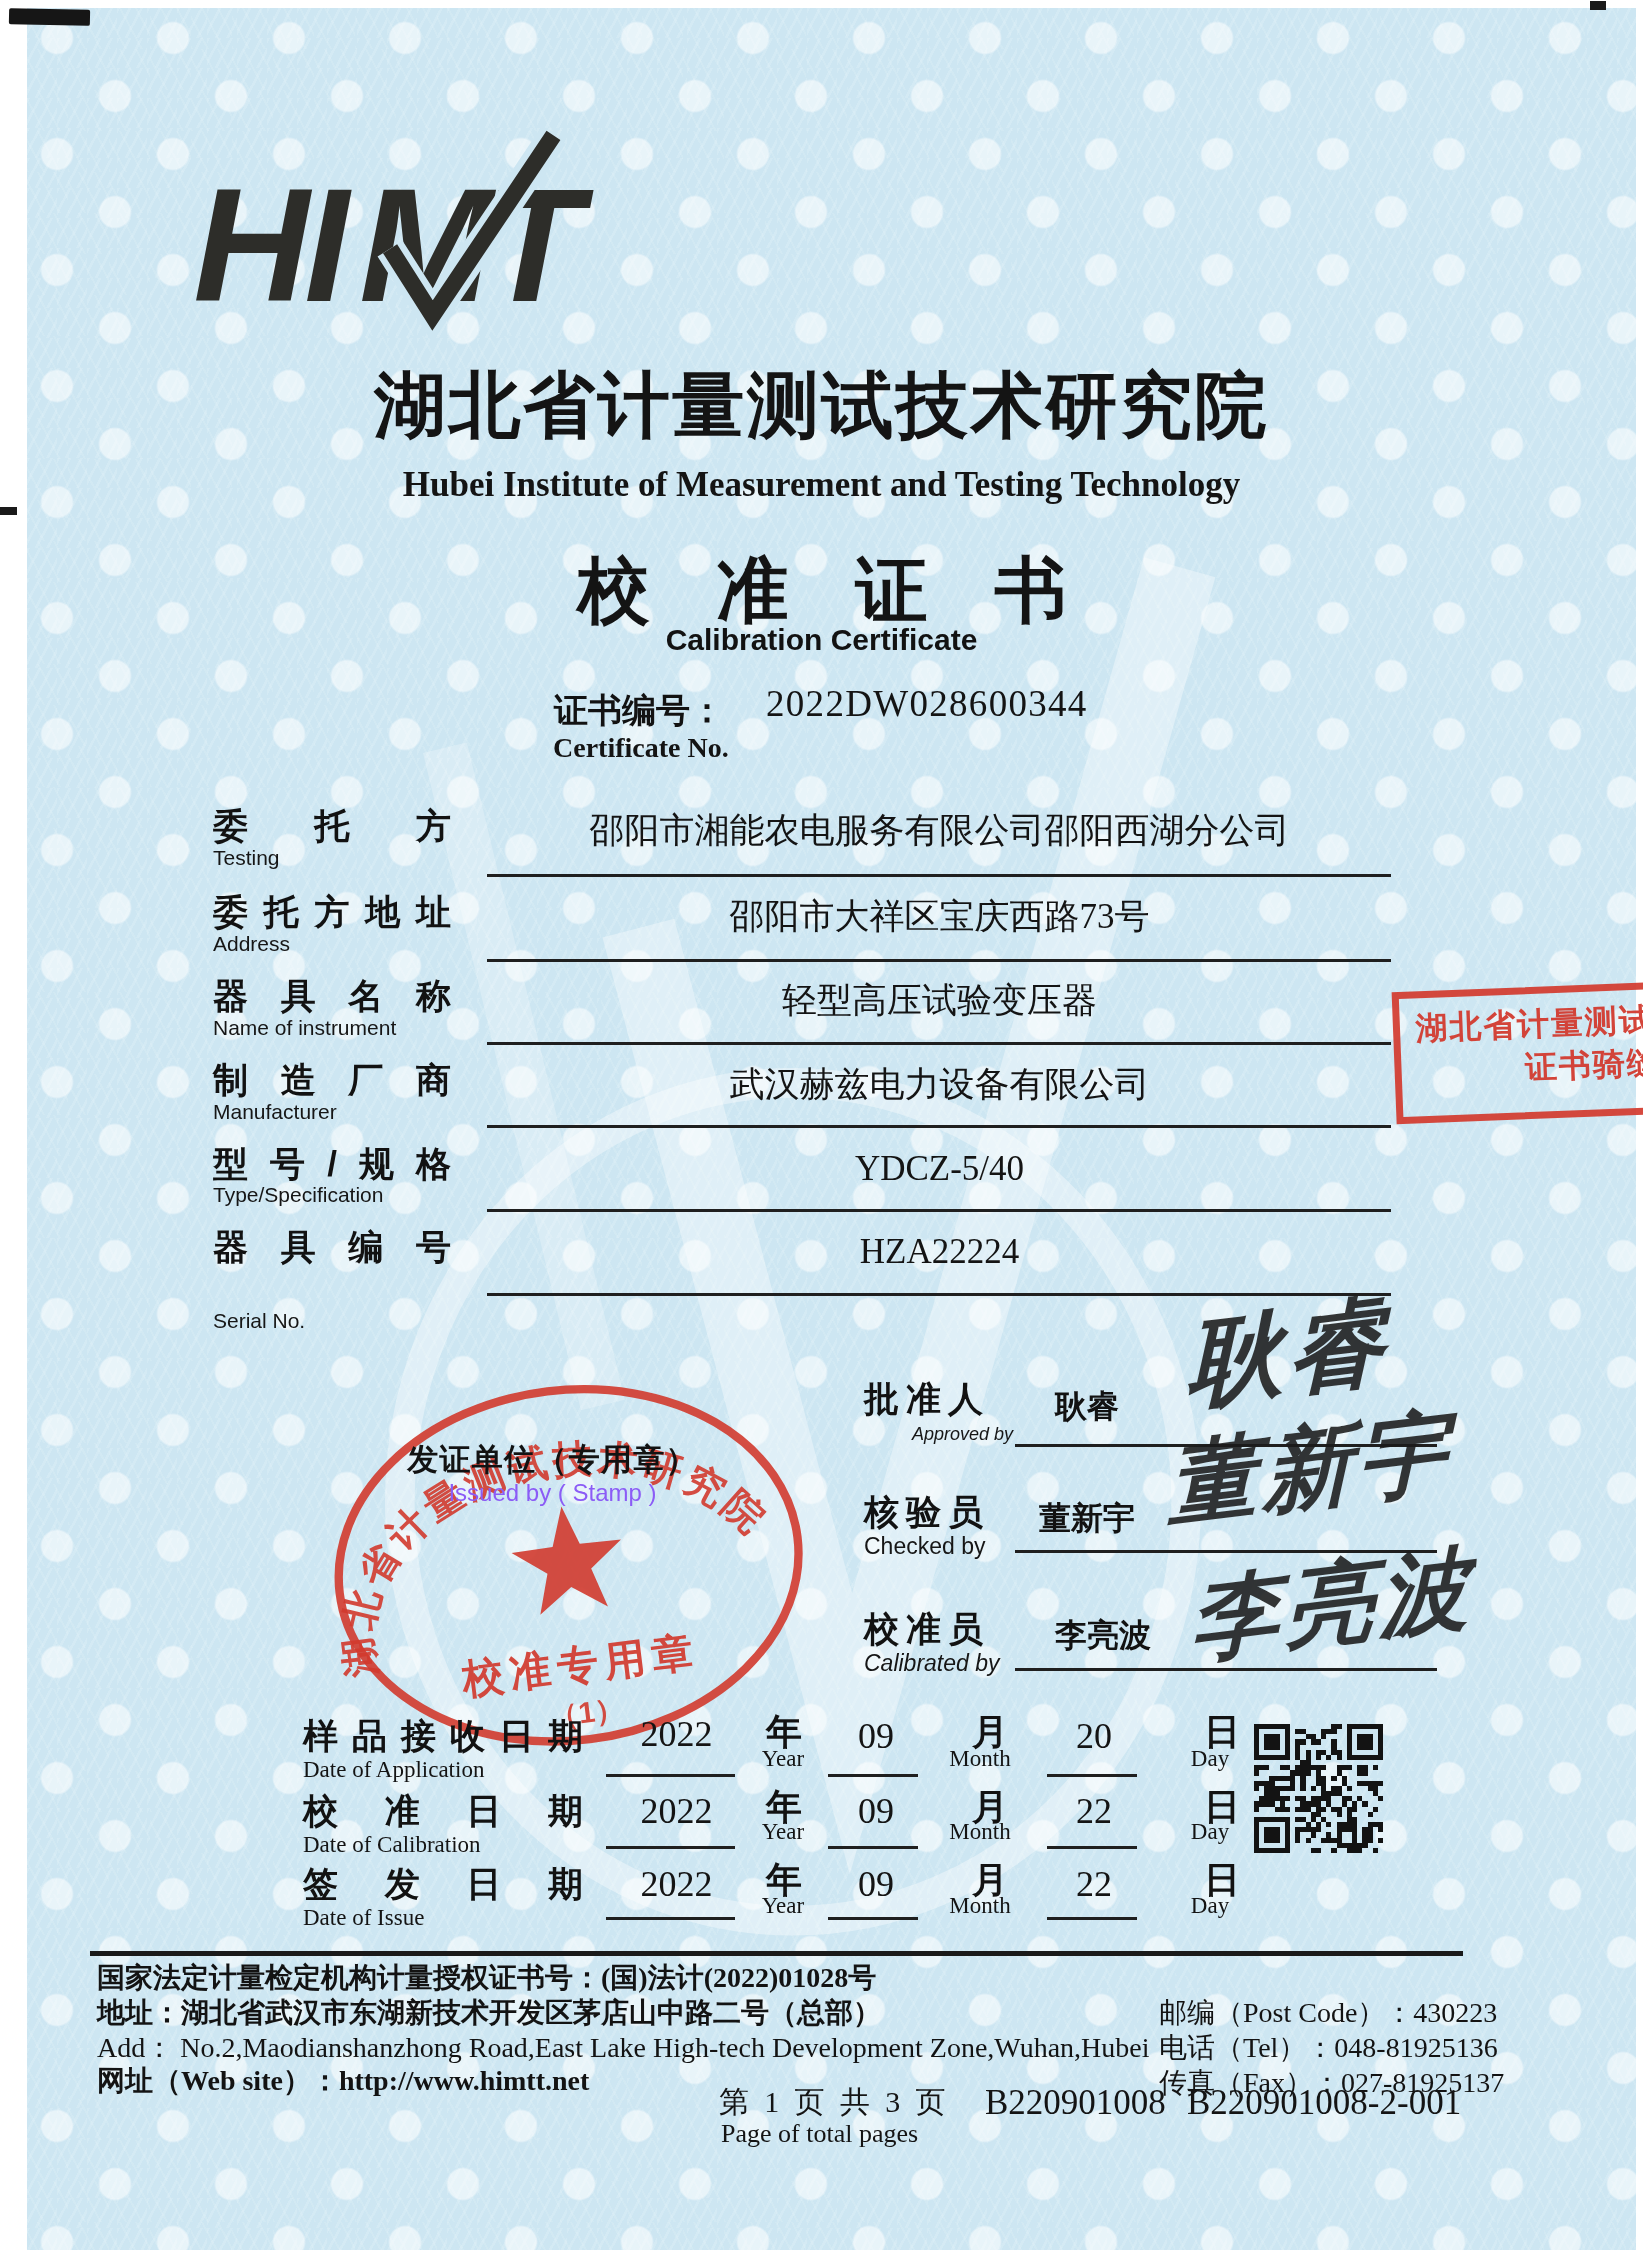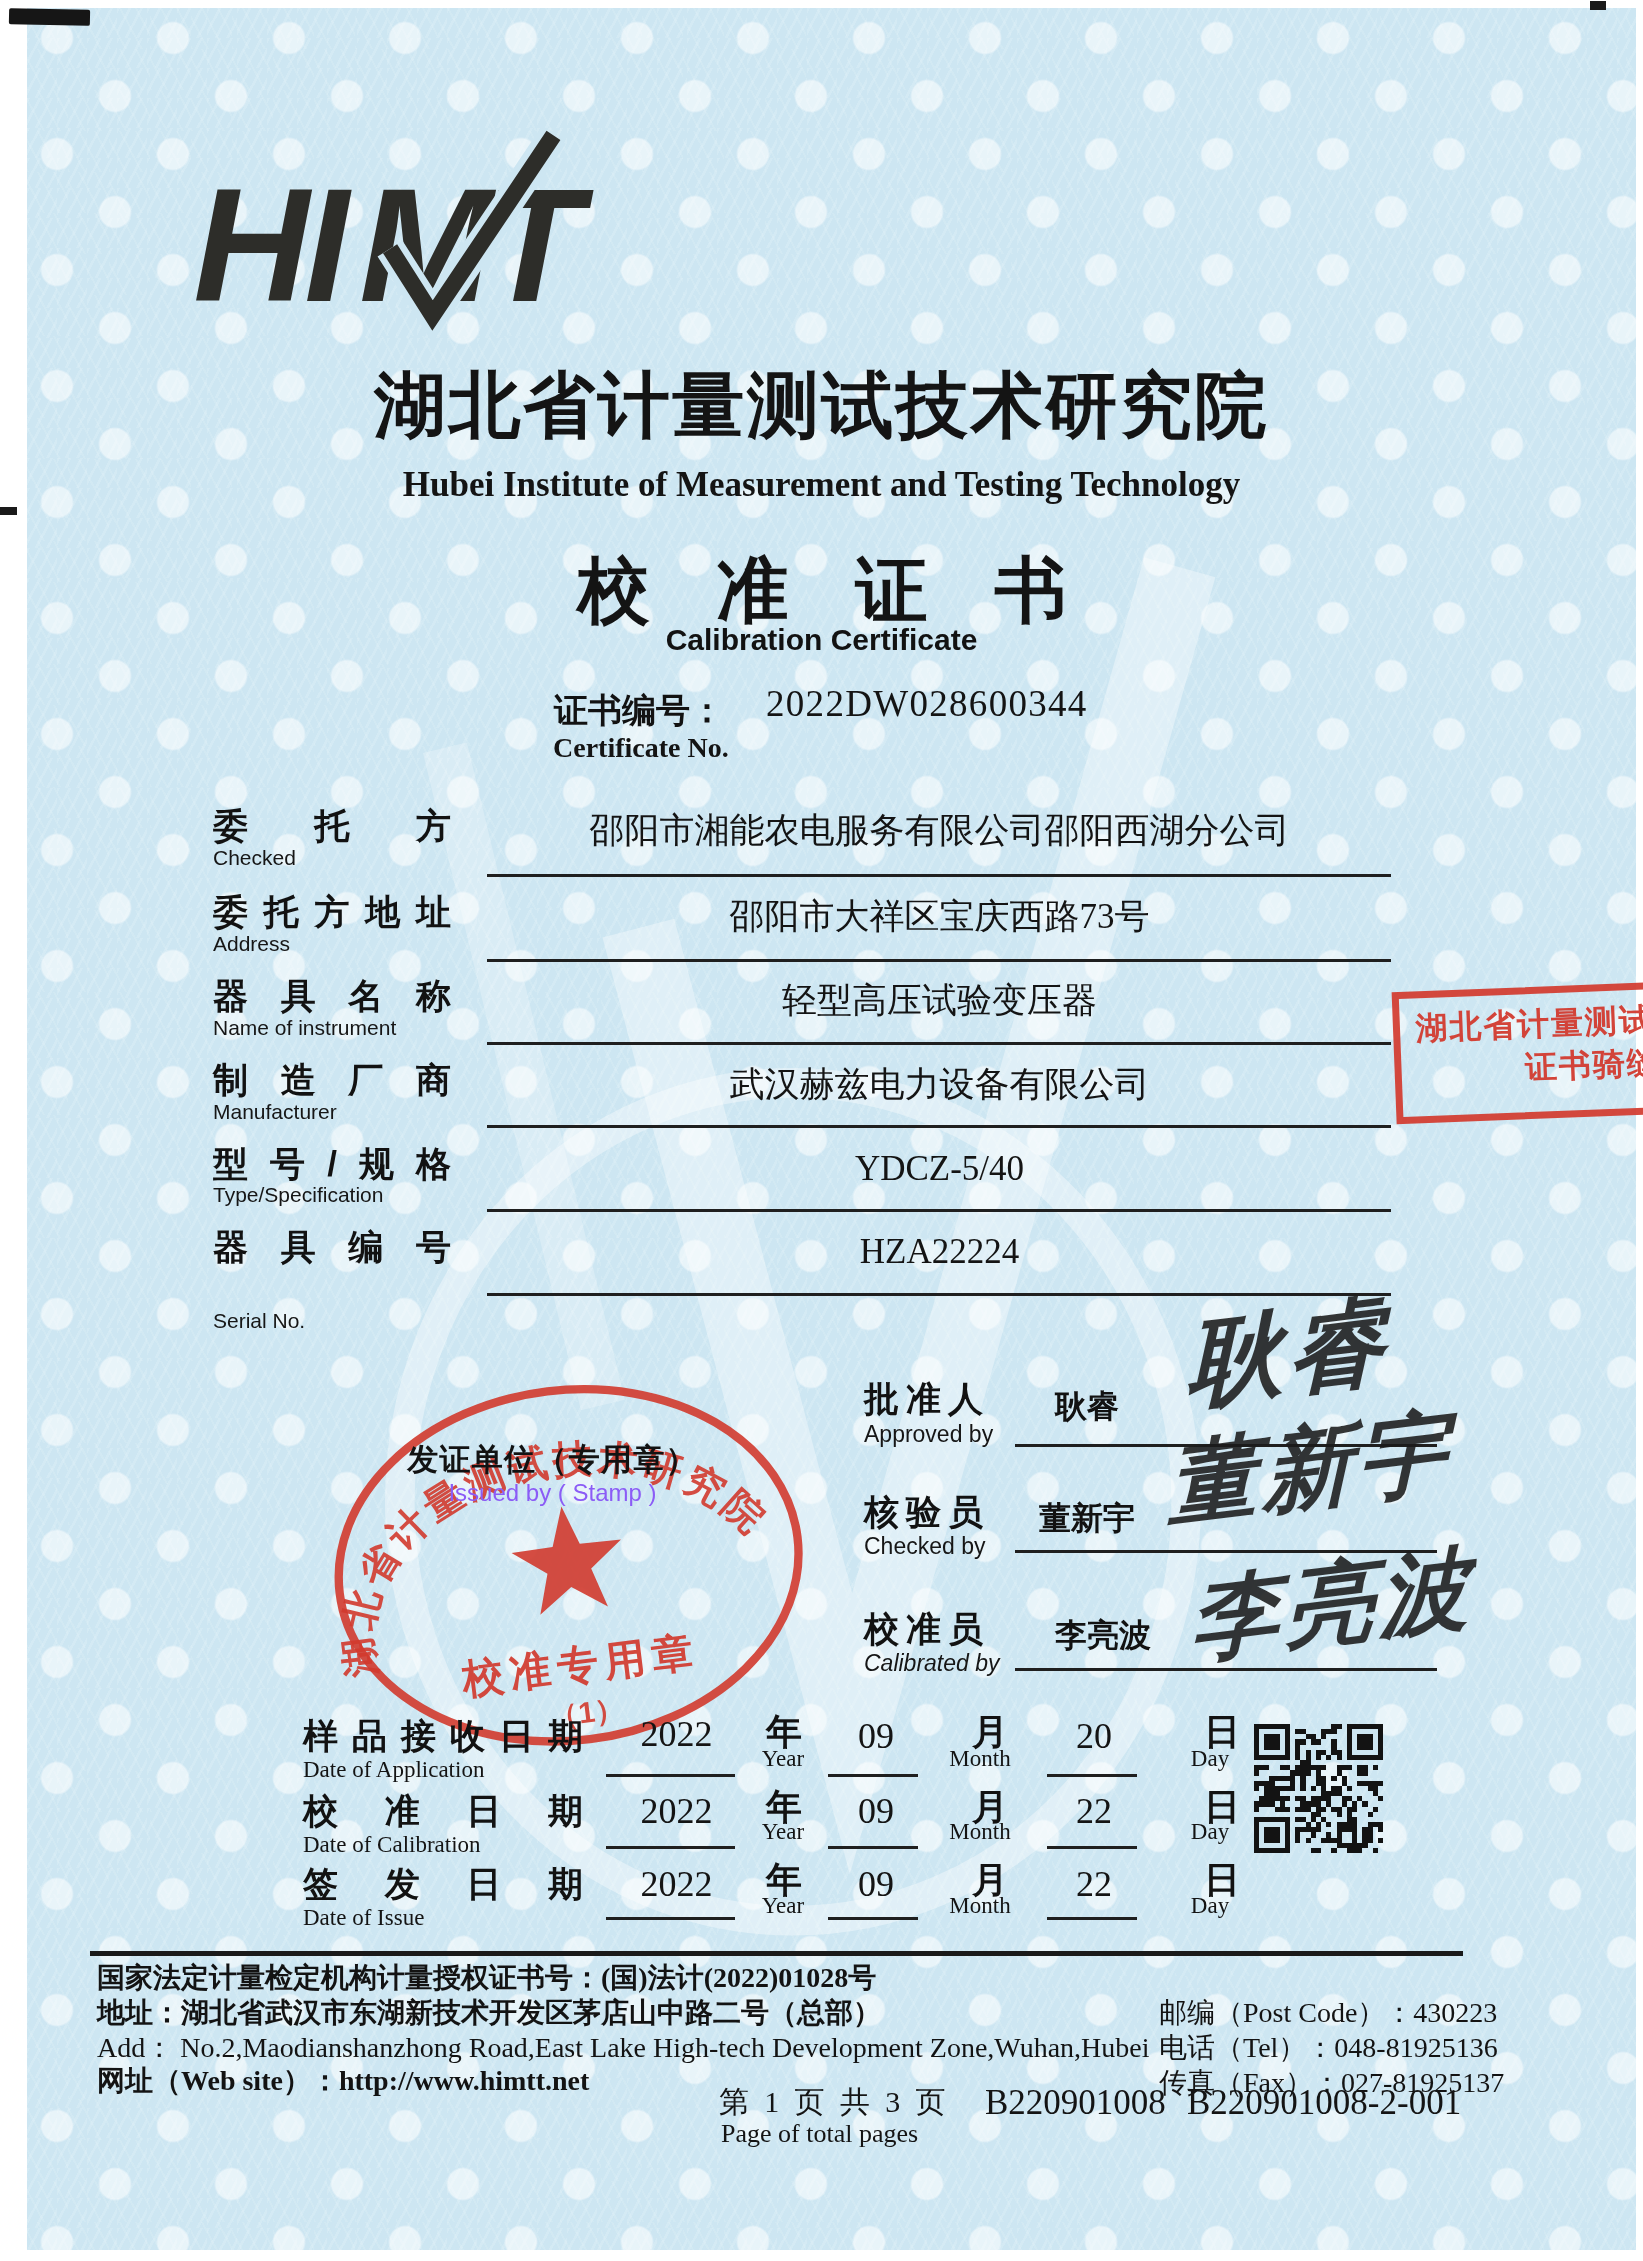--- a/index.html
+++ b/index.html
@@ -62,21 +62,21 @@
 <div class="abs serif center nowrap" style="left:227px;top:543px;width:1257px;font-size:72px;font-weight:bold;letter-spacing:67px;">校准证书</div>
 <div class="abs center nowrap cn-b" style="left:193px;top:623px;width:1257px;font-size:30px;">Calibration Certificate</div>
 
 <div class="abs cn-b nowrap" style="left:554px;top:688px;font-size:34px;">证书编号：</div>
 <div class="abs serif nowrap" style="left:766px;top:682px;font-size:37px;letter-spacing:1.3px;">2022DW028600344</div>
 <div class="abs serif nowrap" style="left:553px;top:732px;font-size:28px;font-weight:bold;">Certificate No.</div>
 
 <div>
 
   <div class="abs cn-b just label-cn" style="left:213px;top:806px;width:238px;">委托方</div>
-  <div class="abs label-en" style="left:213px;top:846px;">Checked</div>
+  <div class="abs label-en" style="left:213px;top:846px;">Testing</div>
   <div class="abs serif center field-value nowrap" style="left:490px;top:811px;width:899px;">邵阳市湘能农电服务有限公司邵阳西湖分公司</div>
   <div class="abs hline" style="left:487px;top:874px;width:904px;"></div>
 
   <div class="abs cn-b just label-cn" style="left:213px;top:892px;width:238px;">委托方地址</div>
   <div class="abs label-en" style="left:213px;top:932px;">Address</div>
   <div class="abs serif center field-value nowrap" style="left:490px;top:897px;width:899px;">邵阳市大祥区宝庆西路73号</div>
   <div class="abs hline" style="left:487px;top:959px;width:904px;"></div>
 
   <div class="abs cn-b just label-cn" style="left:213px;top:976px;width:238px;">器具名称</div>
   <div class="abs label-en" style="left:213px;top:1016px;">Name of instrument</div>
@@ -99,21 +99,21 @@
   <div class="abs hline" style="left:487px;top:1293px;width:904px;"></div>
 </div>
 
 <div class="abs side-stamp" style="left:1394px;top:985px;width:348px;height:103px;">
   <div>湖北省计量测试技</div>
   <div style="padding-left:108px;">证书骑缝</div>
 </div>
 
 <div>
   <div class="abs cn-b just label-cn" style="left:864px;top:1379px;width:119px;">批准人</div>
-  <div class="abs label-en" style="left:864px;top:1422px;font-size:23px;">Approved by</div>
+  <div class="abs label-en" style="left:912px;top:1422px;font-size:18px;font-style:italic;">Approved by</div>
   <div class="abs cn-b nowrap" style="left:1055px;top:1385px;font-size:32px;">耿睿</div>
   <div class="abs sig" style="left:1186px;top:1288px;font-size:97px;">耿睿</div>
   <div class="abs hline" style="left:1015px;top:1444px;width:422px;"></div>
 
   <div class="abs cn-b just label-cn" style="left:864px;top:1492px;width:119px;">核验员</div>
   <div class="abs label-en" style="left:864px;top:1534px;font-size:23px;">Checked by</div>
   <div class="abs cn-b nowrap" style="left:1039px;top:1497px;font-size:32px;">董新宇</div>
   <div class="abs sig" style="left:1167px;top:1408px;font-size:90px;">董新宇</div>
   <div class="abs hline" style="left:1015px;top:1550px;width:422px;"></div>
 

